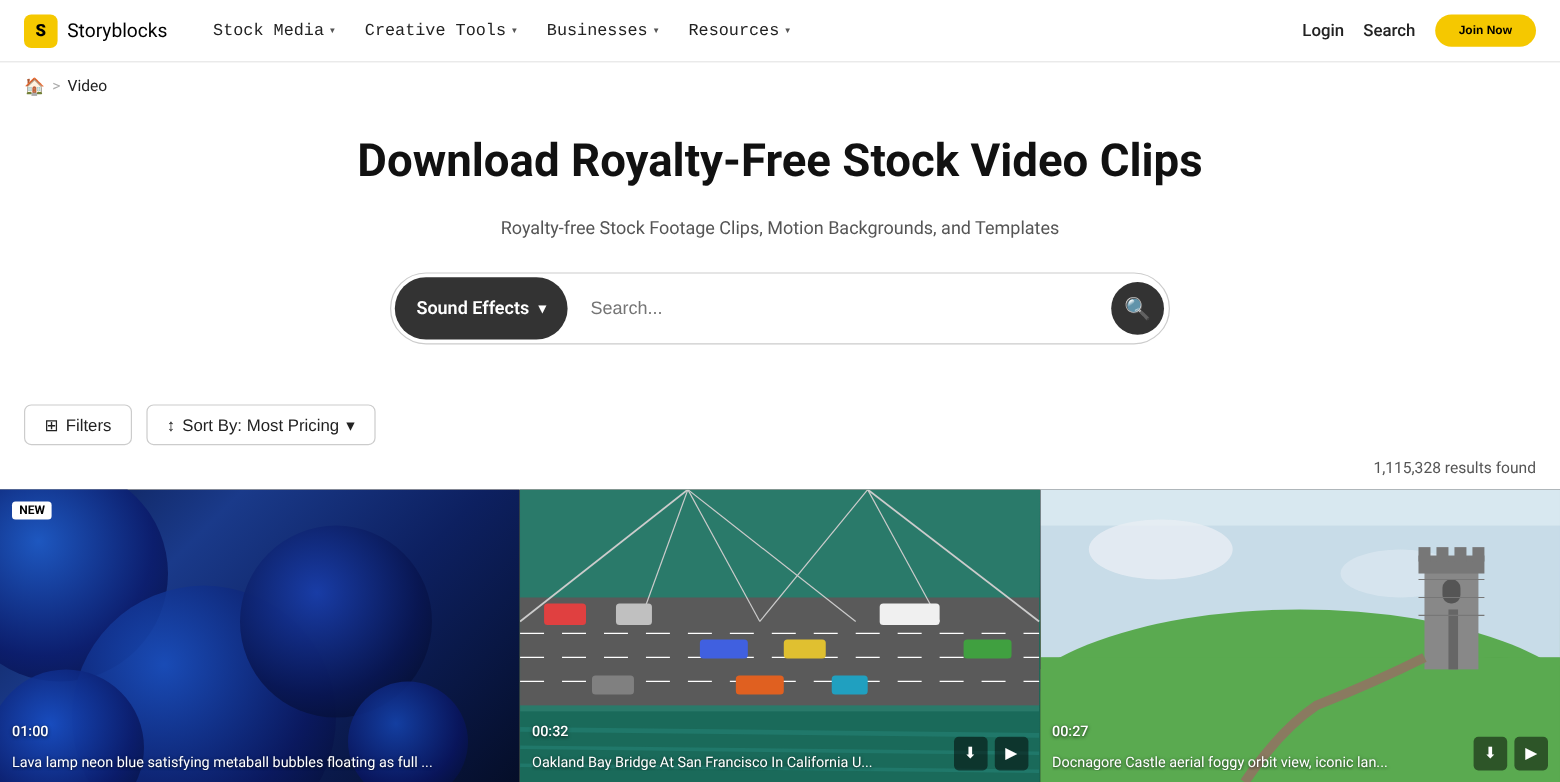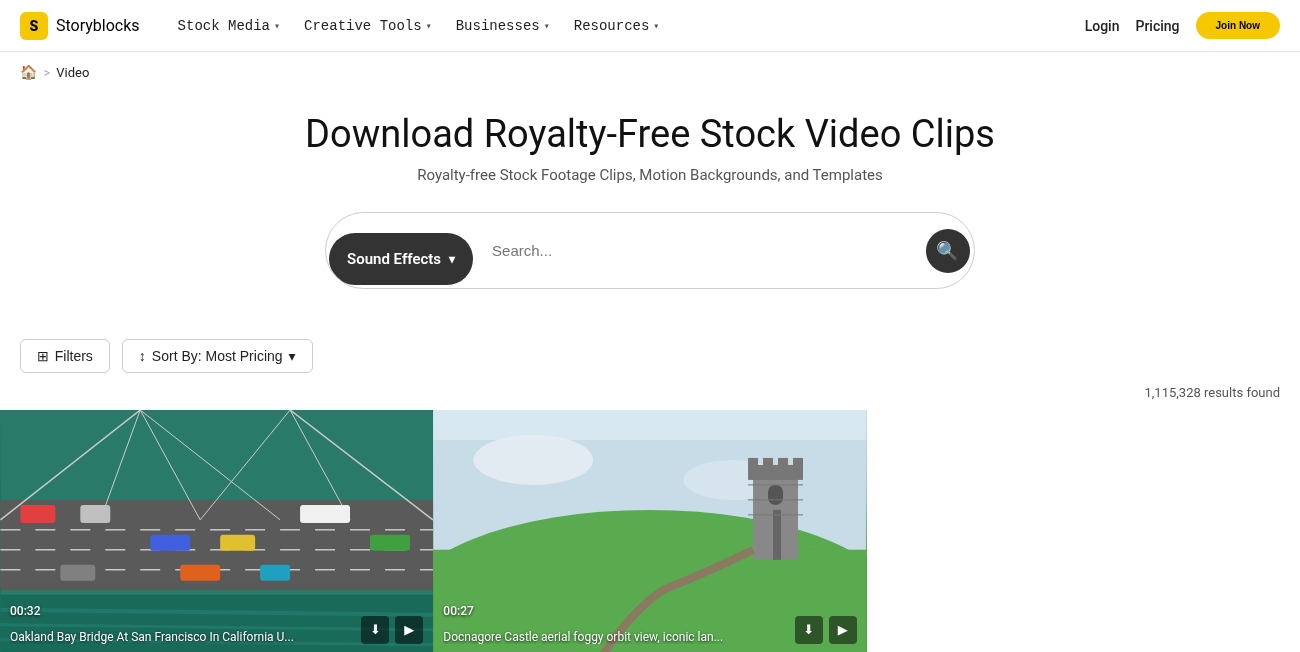--- a/index.html
+++ b/index.html
@@ -108,23 +108,23 @@
     .breadcrumb-sep { color: #aaa; }
     .breadcrumb-current { color: #222; }
 
     
     .hero {
       text-align: center;
       padding: 20px 20px 30px;
     }
     .hero-title {
       font-size: 38px;
-      font-weight: 400;
+      font-weight: 700;
       color: #111;
-      margin-bottom: 10px;
+      margin-bottom: 24px;
     }
     .hero-subtitle {
       font-size: 15px;
       color: #555;
       margin-bottom: 28px;
     }
 
     
     .search-bar-container {
       display: flex;
@@ -145,21 +145,21 @@
       gap: 8px;
       background: #333;
       color: #fff;
       padding: 0 18px;
       height: 52px;
       border-radius: 999px;
       cursor: pointer;
       font-size: 15px;
       font-weight: 600;
       white-space: nowrap;
-      margin: 20px 3px 3px 3px;
+      margin: 3px 3px 3px 3px;
     }
     .search-category .chevron { font-size: 12px; }
     .search-input {
       flex: 1;
       border: none;
       outline: none;
       font-size: 15px;
       color: #888;
       padding: 0 16px;
       height: 52px;
@@ -346,21 +346,21 @@
       <span class="nav-chevron">▾</span>
     </div>
     <div class="nav-item">
       <span>Resources</span>
       <span class="nav-chevron">▾</span>
     </div>
   </div>
 
   <div class="nav-right">
     <span class="nav-login">Login</span>
-    <span class="nav-pricing">Pricing</span>
+    <span class="nav-pricing">Search</span>
     <button class="nav-join">Join Now</button>
   </div>
 </nav>
 
 <div class="breadcrumb">
   <span class="breadcrumb-home">🏠</span>
   <span class="breadcrumb-sep">&gt;</span>
   <span class="breadcrumb-current">Video</span>
 </div>
 
@@ -393,20 +393,33 @@
     <span>▾</span>
   </button>
 </div>
 
 <div class="results-count">
   <span>1,115,328 results found</span>
 </div>
 
 <div class="video-grid">
 
+  <div class="video-card">
+    <div class="video-thumb-1">
+
+      <div class="bubble" style="width:180px;height:180px;top:-20px;left:-40px;"></div>
+      <div class="bubble" style="width:220px;height:220px;top:80px;left:60px;background:radial-gradient(circle at 35% 30%, #1a50c0 0%, #0a1860 60%, #030b20 100%);"></div>
+      <div class="bubble" style="width:160px;height:160px;top:30px;left:200px;background:radial-gradient(circle at 40% 35%, #1a40b0 0%, #081550 60%, #030a1a 100%);"></div>
+      <div class="bubble" style="width:130px;height:130px;top:150px;left:-10px;background:radial-gradient(circle at 40% 35%, #1850c8 0%, #0a1a68 60%, #040d28 100%);"></div>
+      <div class="bubble" style="width:100px;height:100px;top:160px;left:290px;background:radial-gradient(circle at 40% 35%, #1545b0 0%, #091560 60%, #030c22 100%);"></div>
+    </div>
+    <div class="badge-new">NEW</div>
+    <span class="video-duration">01:00</span>
+    <span class="video-title">Lava lamp neon blue satisfying metaball bubbles floating as full ...</span>
+  </div>
 
   <div class="video-card">
     <div class="video-thumb-2">
       <svg class="bridge-svg" viewBox="0 0 433 244" xmlns="http://www.w3.org/2000/svg">
 
         <rect width="433" height="244" fill="#2a7a6a"></rect>
 
         <rect x="0" y="90" width="433" height="90" fill="#5a5a5a"></rect>
 
         <line x1="0" y1="120" x2="433" y2="120" stroke="#fff" stroke-width="1" stroke-dasharray="20,15"></line>

